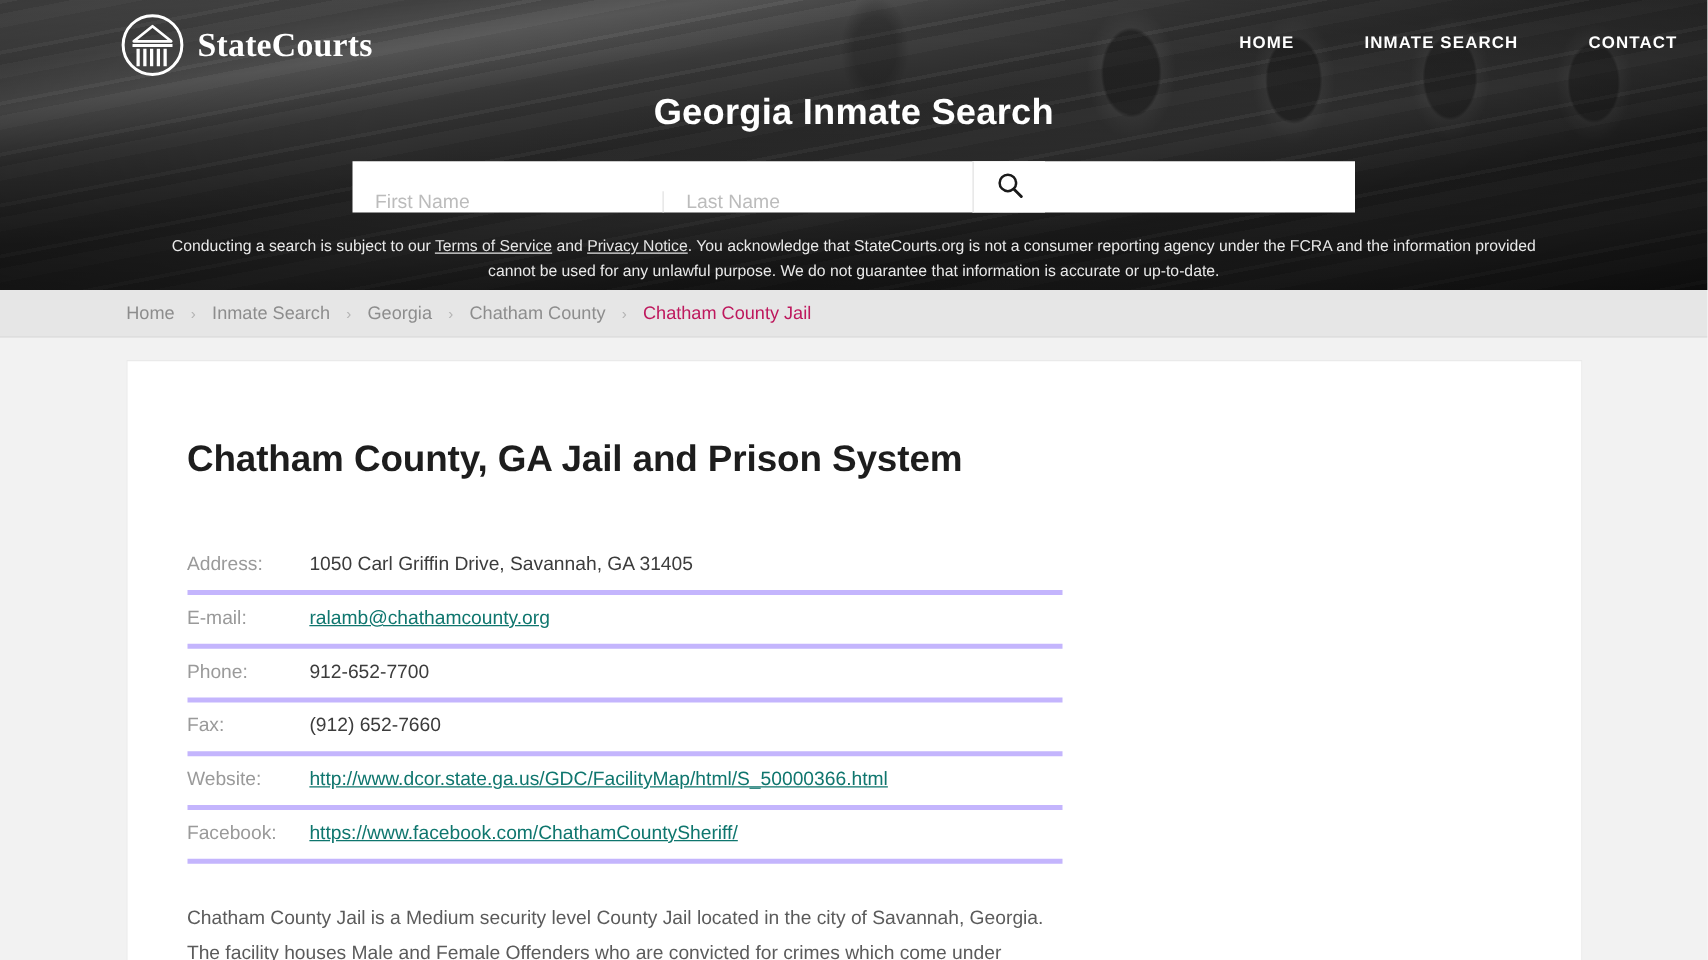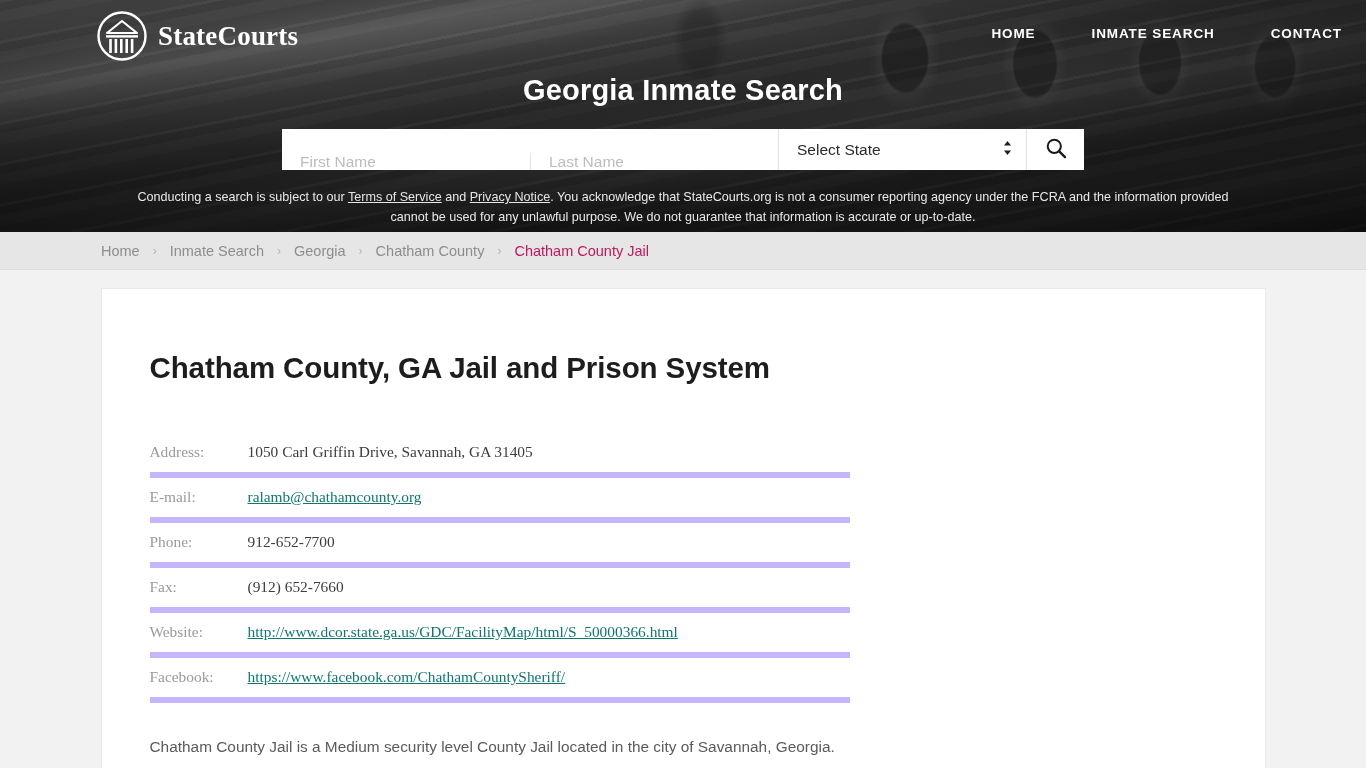--- a/index.html
+++ b/index.html
@@ -211,24 +211,23 @@
     margin: 18px 0 0 0;
   }
 
   .infotable {
     width: 700px;
     margin-top: 48px;
     border-collapse: collapse;
   }
   .infotable td {
     padding: 10px 0 11px;
-    border-bottom: 6px solid #c4b5fd;
+    border-bottom: 4px solid #c4b5fd;
     font-size: 15.4px;
     vertical-align: top;
-    font-family: Liberation Serif, serif;
   }
   .infotable tr:first-child td { border-top: none; }
   .lbl { width: 98px; color: #9a9a9a; white-space: nowrap; padding-right: 10px; }
   .val { color: #3c3c3c; }
   .val a { color: #0f766e; text-decoration: underline; }
 
   .bodytext {
     width: 700px;
     margin-top: 30px;
     font-size: 15.4px;
@@ -268,31 +267,20 @@
         <a href="#">INMATE SEARCH</a>
         <a href="#">CONTACT</a>
       </nav>
     </div>
 
     <h1 class="hero-title">Georgia Inmate Search</h1>
 
     <form class="searchbar">
       <input class="sfield first" type="text" placeholder="First Name" style="">
       <input class="sfield last" type="text" placeholder="Last Name" style="">
-      <span class="sselect-wrap">
-        <select class="sselect">
-          <option>Select State</option>
-        </select>
-        <span class="sselect-arrows">
-          <svg width="9" height="16" viewBox="0 0 9 16" aria-hidden="true">
-            <path d="M4.5 1 L8 5.4 L1 5.4 Z" fill="#1f1f1f"></path>
-            <path d="M4.5 15 L8 10.6 L1 10.6 Z" fill="#1f1f1f"></path>
-          </svg>
-        </span>
-      </span>
       <button class="sbtn" type="submit">
         <span>
           <svg width="22" height="22" viewBox="0 0 22 22" aria-hidden="true">
             <circle cx="9.3" cy="9.3" r="6.6" fill="none" stroke="#1a1a1a" stroke-width="2"></circle>
             <line x1="14.2" y1="14.4" x2="20" y2="20.2" stroke="#1a1a1a" stroke-width="2.4" stroke-linecap="round"></line>
           </svg>
         </span>
       </button>
     </form>
 

